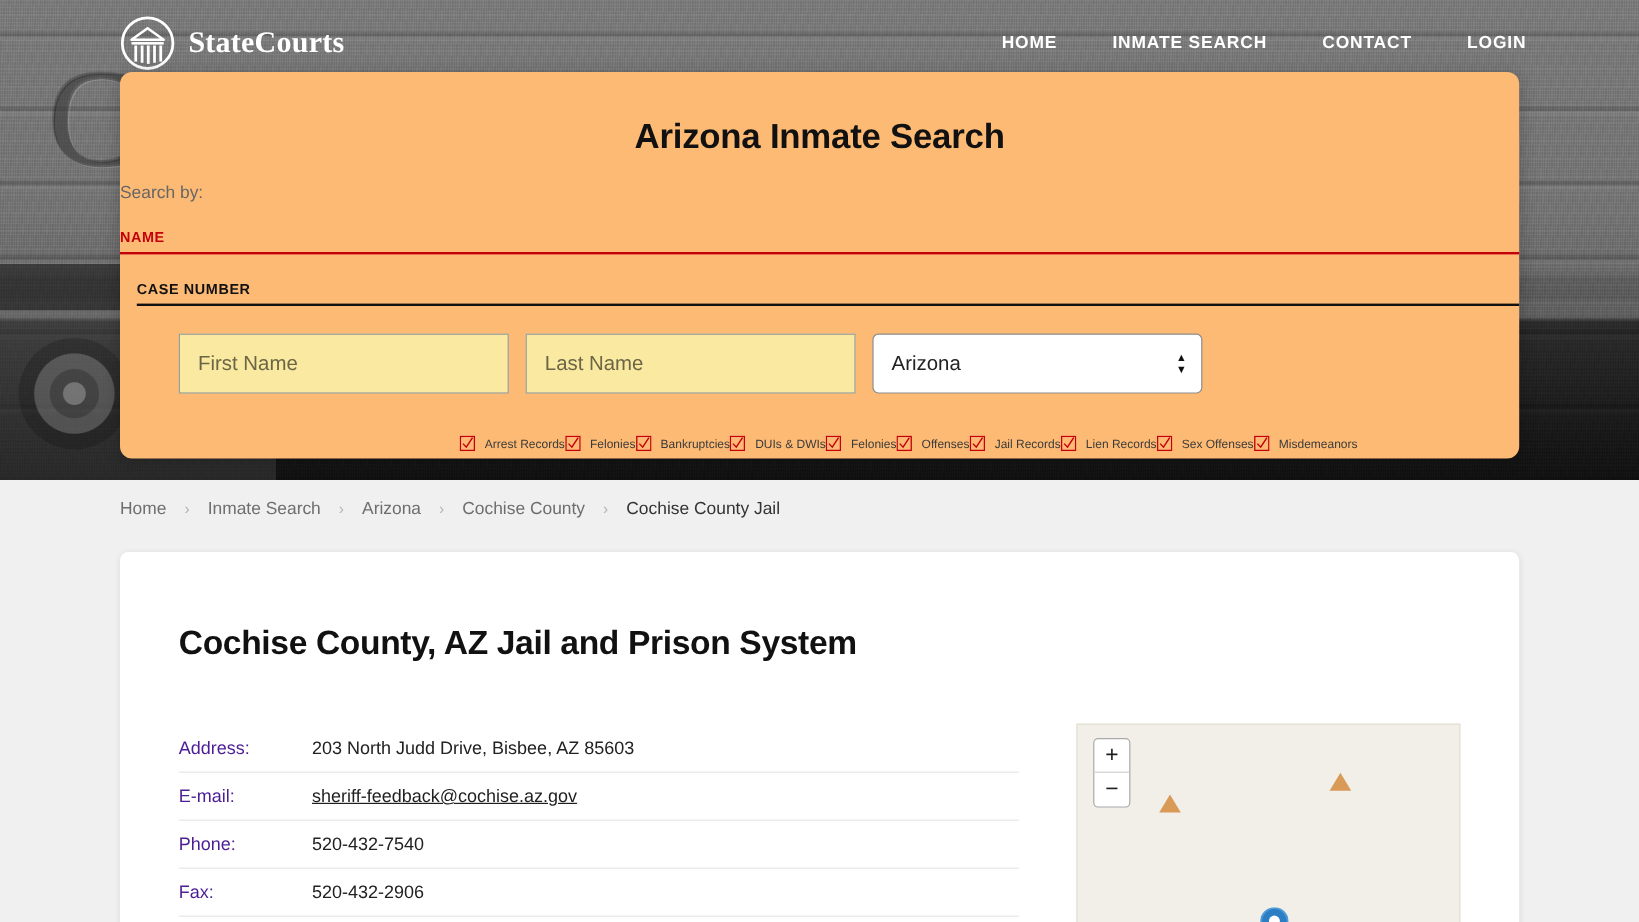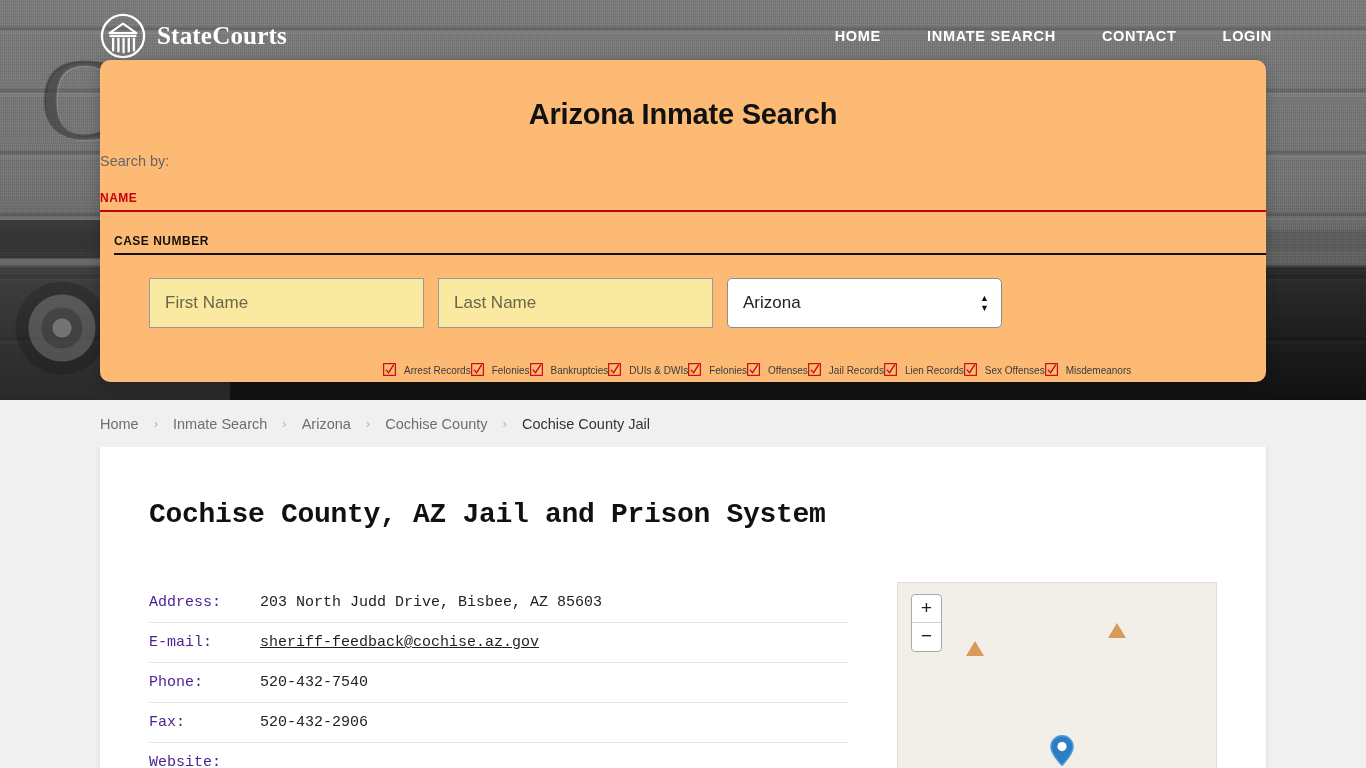--- a/index.html
+++ b/index.html
@@ -267,26 +267,25 @@
   .crumb-sep {
     color: #b4b4b4;
     font-size: 13px;
     padding: 0 15px;
     user-select: none;
   }
 
   
   .page-body {
     position: absolute;
-    top: 426px; left: 0;
+    top: 447px; left: 0;
     width: 1128px;
     height: 321px;
     background: #f0f0f0;
     z-index: 2;
-    font-family: Liberation Mono, monospace;
   }
   .content-card {
     position: absolute;
     top: 13px;
     left: 100px;
     width: 1166px;
     height: 340px;
     background: #ffffff;
     border-radius: 7px;
     box-shadow: 0 1px 5px rgba(0,0,0,0.09);

